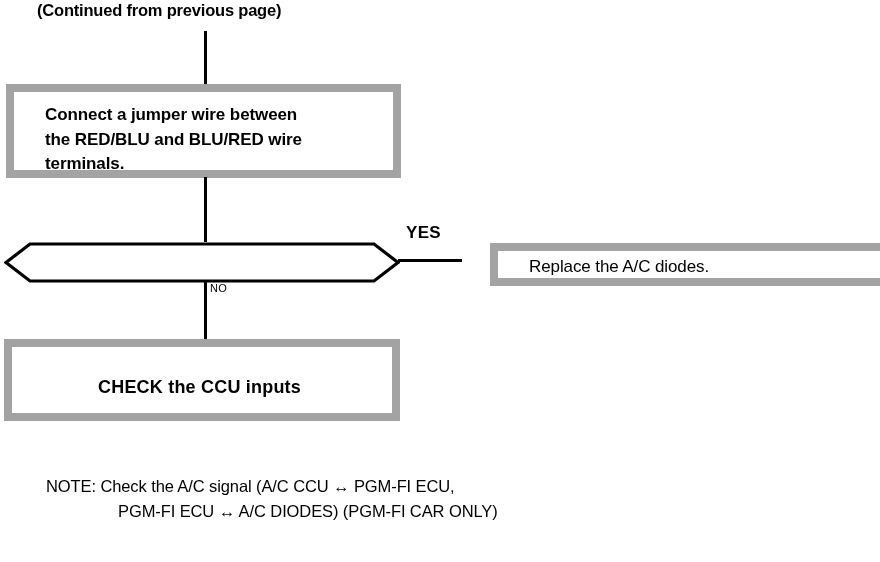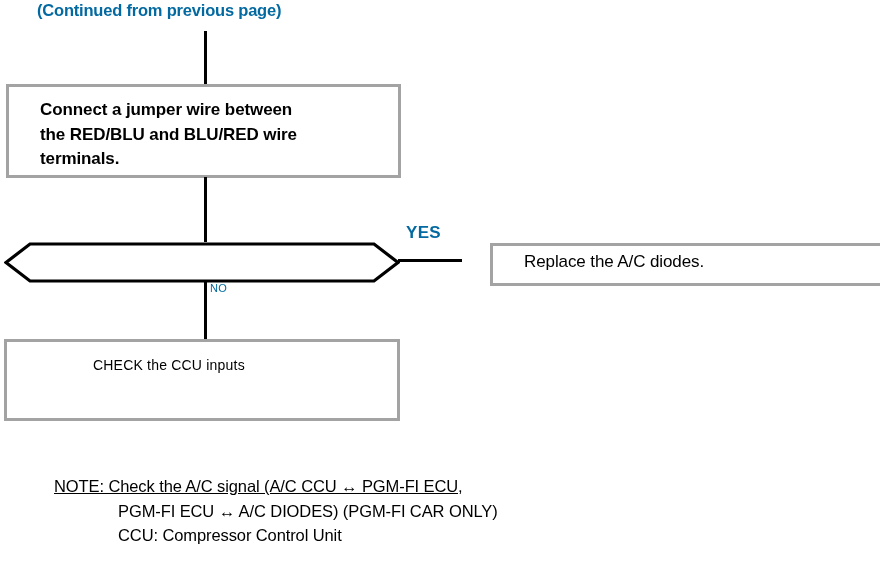--- a/index.html
+++ b/index.html
@@ -12,21 +12,21 @@
     width: 880px;
     height: 562px;
     background: #ffffff;
     font-family: "Liberation Sans", sans-serif;
     color: #000000;
     overflow: hidden;
   }
   .txt {
     position: absolute;
     white-space: pre;
-    color: #0369a1;
+    color: #000000;
     line-height: 1.0;
   }
 
   
   #continued-label {
     left: 37px;
     top: 2px;
     font-size: 16.5px;
     font-weight: 700;
     letter-spacing: -0.2px;
@@ -44,21 +44,21 @@
     height: 3px;
   }
   #connector-top      { left: 204px; top: 31px;  height: 55px; }
   #connector-mid      { left: 204px; top: 177px; height: 65px; }
   #connector-bottom   { left: 204px; top: 282px; height: 58px; }
   #connector-yes      { left: 398px; top: 259px; width: 64px; }
 
   
   .box {
     position: absolute;
-    border: 3px solid #a3a3a3;
+    border: 8px solid #a3a3a3;
     background: #ffffff;
     box-sizing: border-box;
   }
   #box-jumper {
     left: 6px; top: 84px;
     width: 395px; height: 94px;
   }
   #box-jumper .box-text {
     position: absolute;
     left: 31px;
@@ -81,23 +81,23 @@
     font-weight: 400;
     letter-spacing: -0.1px;
   }
   #box-check {
     left: 4px; top: 339px;
     width: 396px; height: 82px;
   }
   #box-check .box-text {
     position: absolute;
     left: 86px;
-    top: 15px;
-    font-size: 14px;
-    font-weight: 400;
+    top: 30px;
+    font-size: 18px;
+    font-weight: 700;
     letter-spacing: 0.2px;
   }
 
   
   #decision-shape {
     position: absolute;
     left: 4px;
     top: 241px;
     width: 396px;
     height: 43px;
@@ -130,22 +130,22 @@
 
   
   #note-block {
     position: absolute;
     left: 46px;
     top: 478px;
     font-size: 16.5px;
     letter-spacing: -0.1px;
   }
   .note-line { white-space: pre; line-height: 1.0; }
-  #note-line-1 { margin-left: 8px;  margin-bottom: 8px; text-decoration: underline; }
-  #note-line-2 { margin-left: 72px; margin-bottom: 8px; }
+  #note-line-1 { margin-left: 0px;  margin-bottom: 8px; }
+  #note-line-2 { margin-left: 72px; }
   #note-line-3 { margin-left: 72px; }
 </style>
 </head>
 <body>
 
 <div id="canvas">
 
   <div class="txt" id="continued-label">(Continued from previous page)</div>
 
   <div class="vline" id="connector-top"></div>
@@ -174,16 +174,15 @@
   <div class="txt" id="label-no">NO</div>
   <div class="vline" id="connector-bottom"></div>
 
   <div class="box" id="box-check">
     <div class="box-text">CHECK the CCU inputs</div>
   </div>
 
   <div id="note-block">
     <div class="note-line" id="note-line-1">NOTE: Check the A/C signal (A/C CCU ↔ PGM-FI ECU,</div>
     <div class="note-line" id="note-line-2">PGM-FI ECU ↔ A/C DIODES) (PGM-FI CAR ONLY)</div>
-    <div class="note-line" id="note-line-3">CCU: Compressor Control Unit</div>
   </div>
 
 </div>
 
 </body></html>

